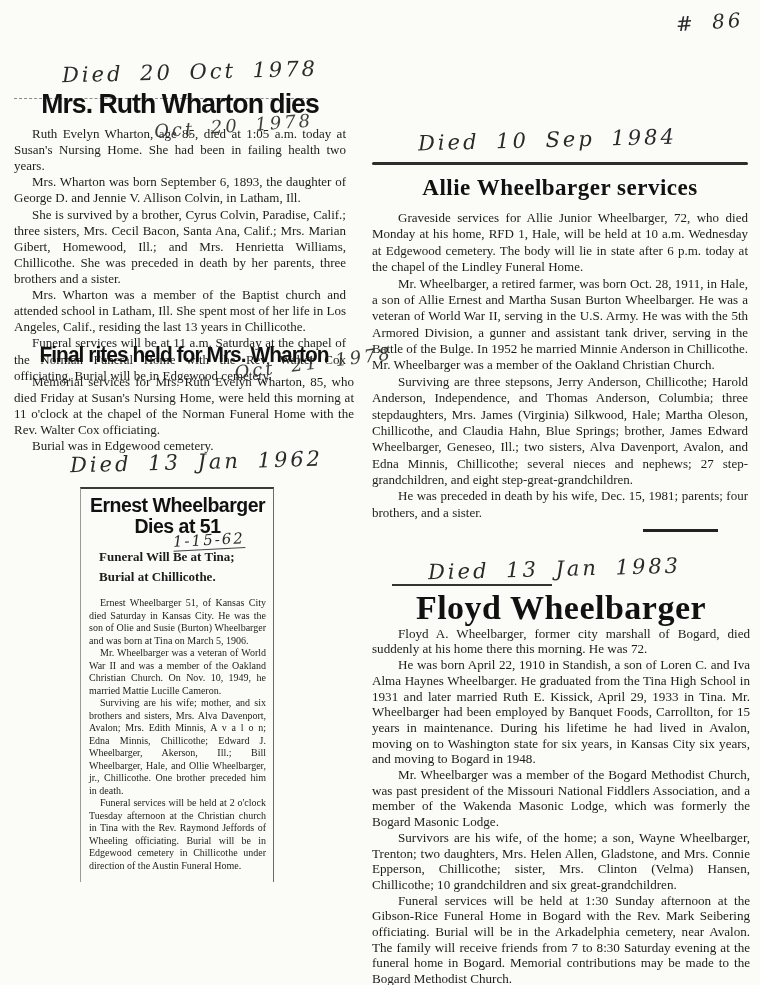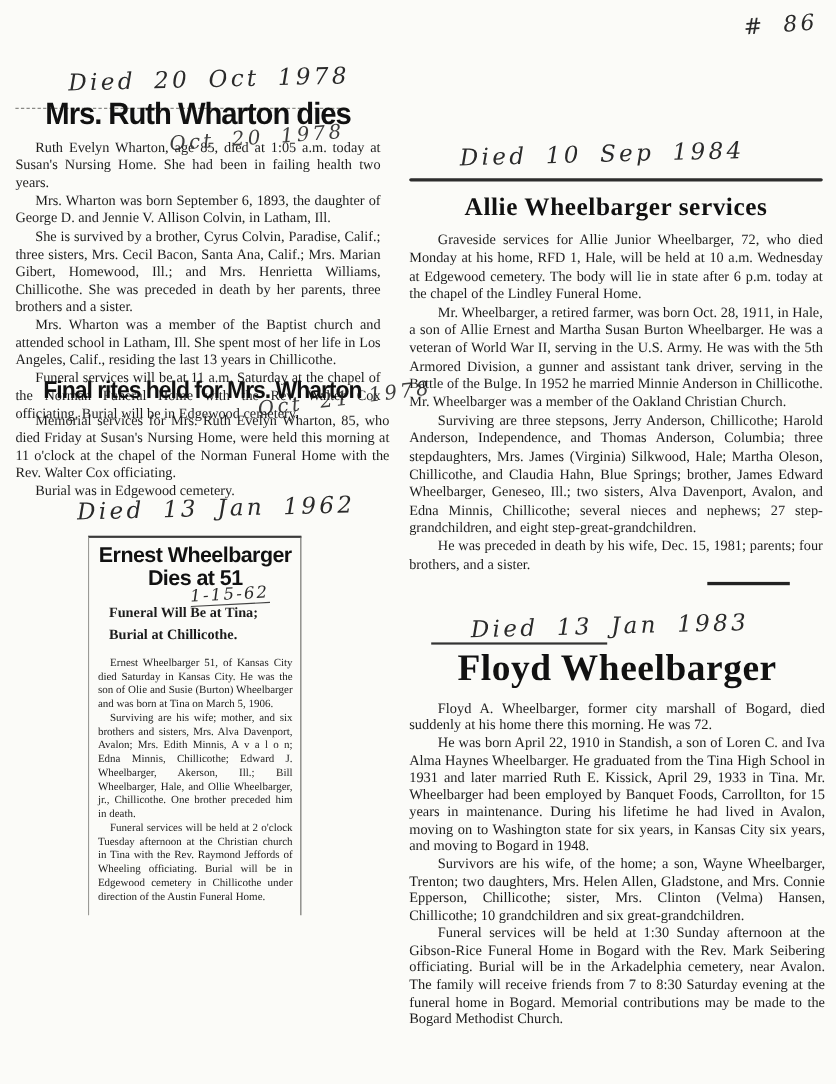--- a/index.html
+++ b/index.html
@@ -76,21 +76,21 @@
   }
   .ernest-clip .np-body p { font-size:10px; line-height:1.25; text-indent:11px; }
   .end-rule { background:#222; height:3px; }
 
   .allie-clip { width:376px; }
   .allie-rule { height:3px; background:#2d2d2d; margin-bottom:10px; border-radius:2px; }
   .allie-clip .headline-serif { font-size:23px; text-align:center; letter-spacing:.5px; margin-bottom:9px; }
   .allie-clip .np-body p { text-indent:26px; font-size:13px; line-height:1.26; }
 
   .floyd-clip { width:378px; }
-  .floyd-clip .headline-serif { font-size:34px; text-align:center; letter-spacing:.5px; line-height:1.05; margin-bottom:10px; }
+  .floyd-clip .headline-serif { font-size:34px; text-align:center; letter-spacing:.5px; line-height:1.05; }
   .floyd-clip .np-body p { text-indent:26px; font-size:13.1px; line-height:1.2; }
 
   .pencil-line {
     height:0; border-top:1px solid #8a8a86;
   }
 </style>
 </head>
 <body>
 
 <div class="abs handwriting" style="left:676px; top:10px; font-size:20px; transform:rotate(-4deg);"># 86</div>
@@ -127,20 +127,21 @@
     <span>Ernest Wheelbarger</span><br>
     <span>Dies at 51</span>
   </h2>
   <div class="abs handwriting" style="left:92px; top:42px; font-size:15px; letter-spacing:2px; transform:rotate(-3deg); border-bottom:1px solid #444;">1-15-62</div>
   <div class="ernest-subhead">
     <span>Funeral Will Be at Tina;</span><br>
     <span>Burial at Chillicothe.</span>
   </div>
   <div class="np-body">
     <p>Ernest Wheelbarger 51, of Kansas City died Saturday in Kansas City. He was the son of Olie and Susie (Burton) Wheelbarger and was born at Tina on March 5, 1906.</p>
+    <p>Mr. Wheelbarger was a veteran of World War II and was a member of the Oakland Christian Church. On Nov. 10, 1949, he married Mattie Lucille Cameron.</p>
     <p>Surviving are his wife; mother, and six brothers and sisters, Mrs. Alva Davenport, Avalon; Mrs. Edith Minnis, A v a l o n; Edna Minnis, Chillicothe; Edward J. Wheelbarger, Akerson, Ill.; Bill Wheelbarger, Hale, and Ollie Wheelbarger, jr., Chillicothe. One brother preceded him in death.</p>
     <p>Funeral services will be held at 2 o'clock Tuesday afternoon at the Christian church in Tina with the Rev. Raymond Jeffords of Wheeling officiating. Burial will be in Edgewood cemetery in Chillicothe under direction of the Austin Funeral Home.</p>
   </div>
 
 </div>
 
 <div class="abs hw-date handwriting" style="left:418px; top:128px;">Died 10 Sep 1984</div>
 
 <div class="abs allie-clip" style="left:372px; top:162px;">
   <div class="allie-rule"></div>
@@ -155,16 +156,17 @@
 </div>
 
 <div class="abs hw-date handwriting" style="left:428px; top:557px;">Died 13 Jan 1983</div>
 
 <div class="abs floyd-clip" style="left:372px; top:584px;">
   <div class="pencil-line" style="width:160px; border-top:2px solid #333; margin-left:20px; margin-bottom:4px;"></div>
   <h1 class="headline-serif" style="font-size:34px;">Floyd Wheelbarger</h1>
   <div class="np-body">
     <p>Floyd A. Wheelbarger, former city marshall of Bogard, died suddenly at his home there this morning. He was 72.</p>
     <p>He was born April 22, 1910 in Standish, a son of Loren C. and Iva Alma Haynes Wheelbarger. He graduated from the Tina High School in 1931 and later married Ruth E. Kissick, April 29, 1933 in Tina. Mr. Wheelbarger had been employed by Banquet Foods, Carrollton, for 15 years in maintenance. During his lifetime he had lived in Avalon, moving on to Washington state for six years, in Kansas City six years, and moving to Bogard in 1948.</p>
+    <p>Mr. Wheelbarger was a member of the Bogard Methodist Church, was past president of the Missouri National Fiddlers Association, and a member of the Wakenda Masonic Lodge, which was formerly the Bogard Masonic Lodge.</p>
     <p>Survivors are his wife, of the home; a son, Wayne Wheelbarger, Trenton; two daughters, Mrs. Helen Allen, Gladstone, and Mrs. Connie Epperson, Chillicothe; sister, Mrs. Clinton (Velma) Hansen, Chillicothe; 10 grandchildren and six great-grandchildren.</p>
     <p>Funeral services will be held at 1:30 Sunday afternoon at the Gibson-Rice Funeral Home in Bogard with the Rev. Mark Seibering officiating. Burial will be in the Arkadelphia cemetery, near Avalon. The family will receive friends from 7 to 8:30 Saturday evening at the funeral home in Bogard. Memorial contributions may be made to the Bogard Methodist Church.</p>
   </div>
 </div>
 
 </body></html>

